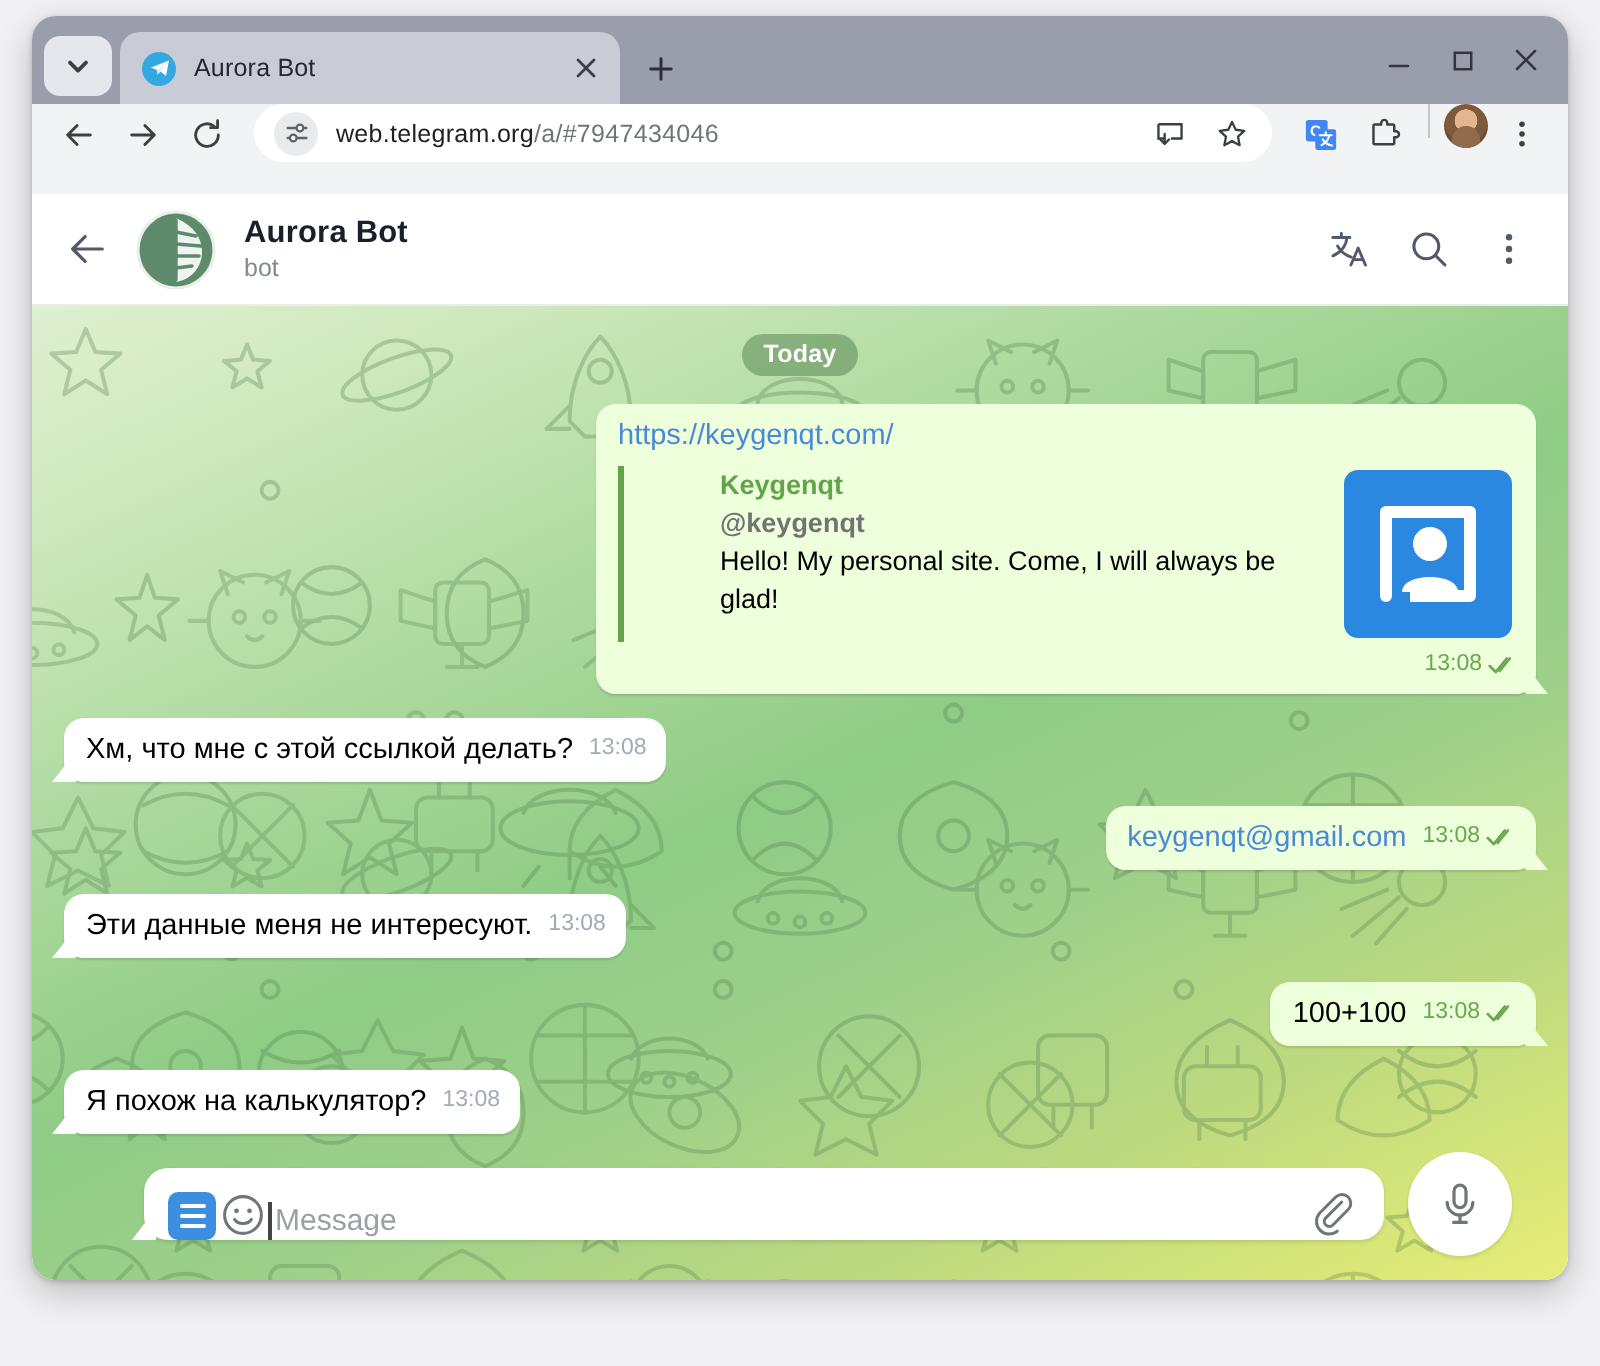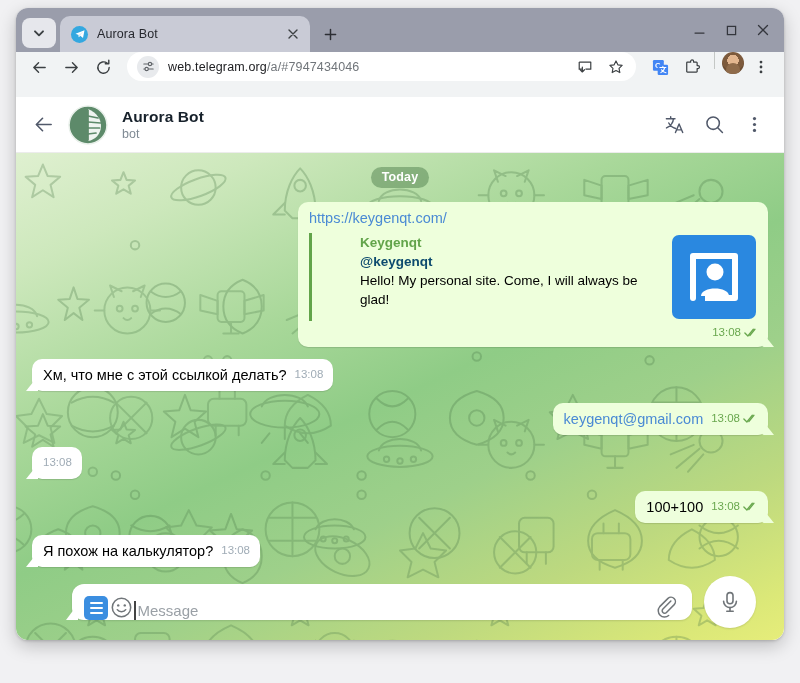--- a/index.html
+++ b/index.html
@@ -268,21 +268,21 @@
   .prev-card {
     border-left: 3px solid #62a44a;
     padding: 1px 0 2px 8px;
     display: flex; gap: 10px; align-items: flex-start;
   }
   .prev-body { flex: 1 1 auto; min-width: 0; margin-left: 40px; }
   .prev-site {
     font-size: 13.5px; font-weight: bold; color: #62a44a; line-height: 18px;
   }
   .prev-title {
-    font-size: 13.5px; font-weight: bold; color: #0c4a6e; line-height: 19px;
+    font-size: 13.5px; font-weight: bold; color: #737373; line-height: 19px;
   }
   .prev-desc {
     font-size: 13.5px; color: #000; line-height: 19px;
   }
   .prev-thumb {
     width: 84px; height: 84px; flex: 0 0 84px;
     border-radius: 7px;
     background: #2a88e0;
     display: flex; align-items: center; justify-content: center;
     margin: 1px 3px 0 0;
@@ -676,20 +676,21 @@
                     <path d="M6.6 9.4 L12.4 2.3" fill="none" stroke="#6aa84f" stroke-width="1.5" stroke-linecap="round"></path>
                   </svg>
                 </span>
               </span>
             </div>
           </div>
 
           <div class="row in">
             <div class="bubble in">
               <span class="bub-inline">
+                <span class="bub-text">Эти данные меня не интересуют.</span>
                 <span class="meta in-meta">
                   <span>13:08</span>
                 </span>
               </span>
             </div>
           </div>
 
           <div class="row out">
             <div class="bubble out">
               <span class="bub-inline">

